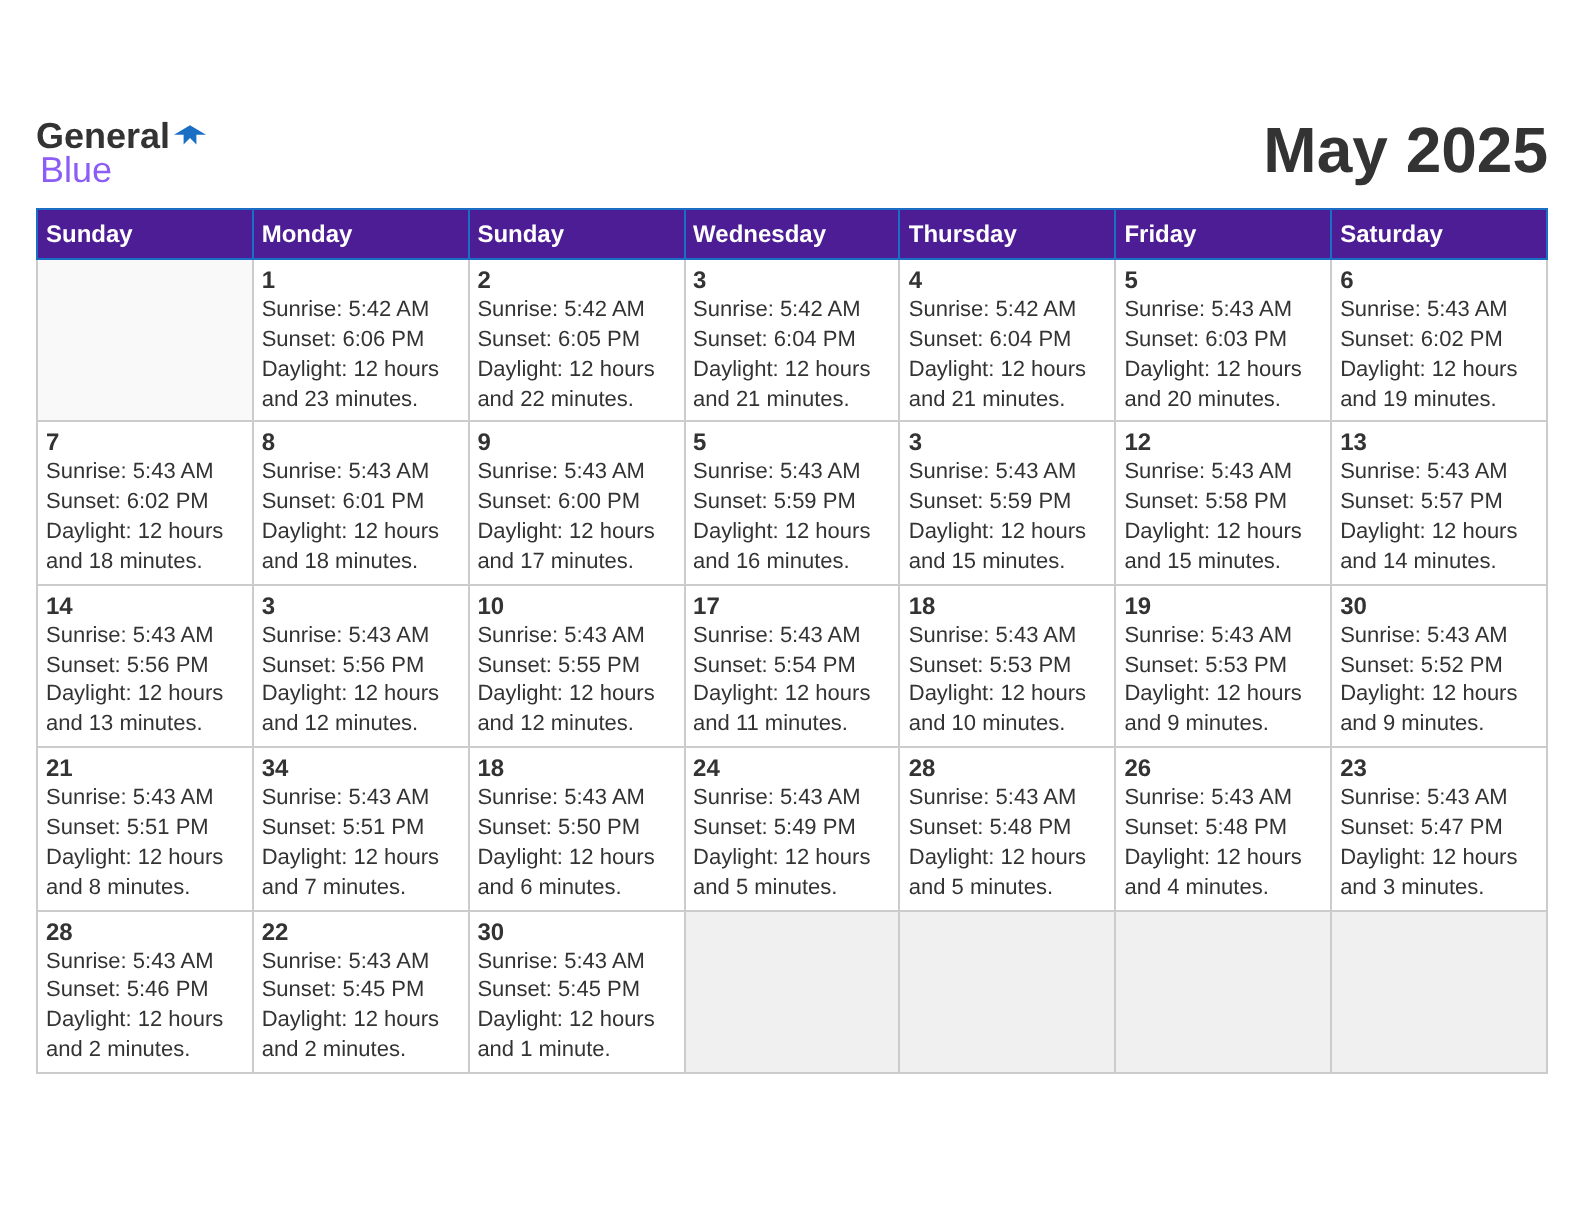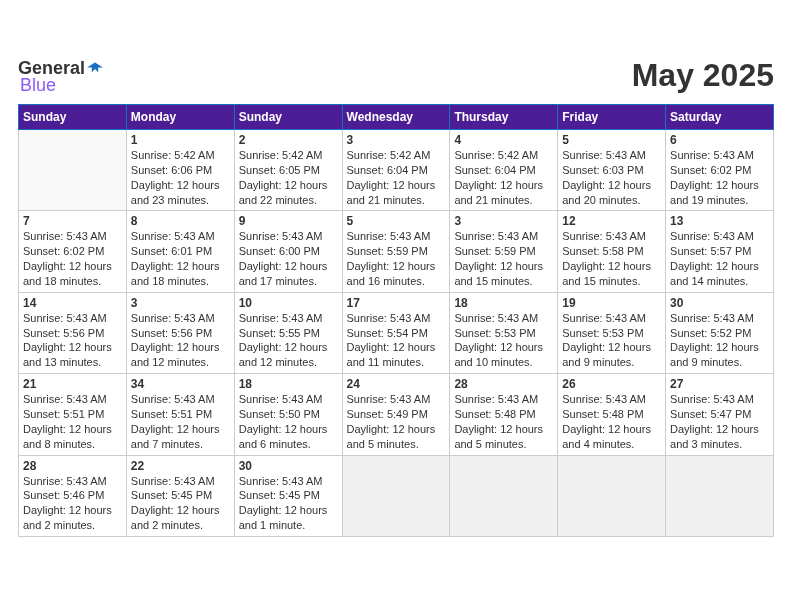--- a/index.html
+++ b/index.html
@@ -314,21 +314,21 @@
 and 5 minutes.</div>
           </td>
           <td>
             <span class="day-num">26</span>
             <div class="day-detail" style="white-space: pre-line;">Sunrise: 5:43 AM
 Sunset: 5:48 PM
 Daylight: 12 hours
 and 4 minutes.</div>
           </td>
           <td>
-            <span class="day-num">27</span>
+            <span class="day-num">23</span>
             <div class="day-detail" style="white-space: pre-line;">Sunrise: 5:43 AM
 Sunset: 5:47 PM
 Daylight: 12 hours
 and 3 minutes.</div>
           </td>
         </tr>
         <tr>
           <td>
             <span class="day-num">28</span>
             <div class="day-detail" style="white-space: pre-line;">Sunrise: 5:43 AM

